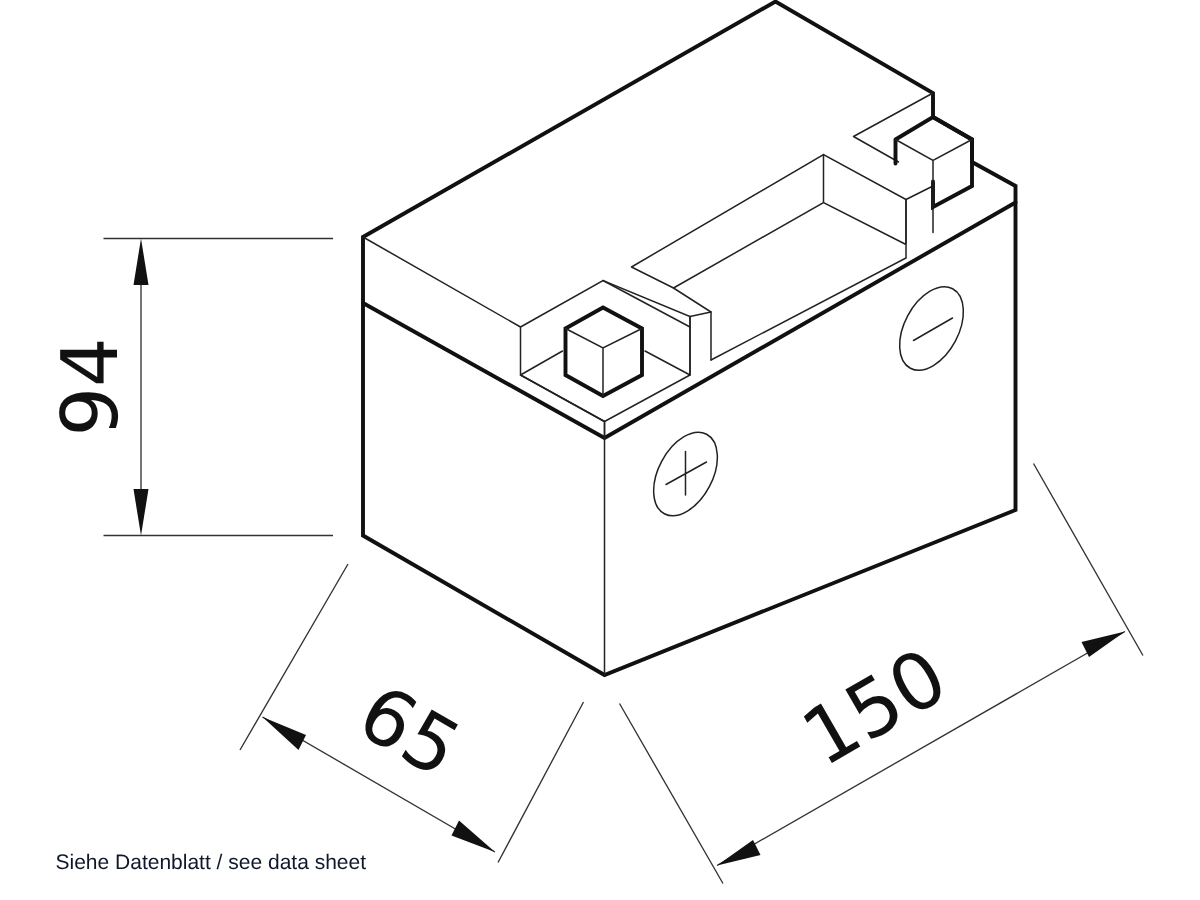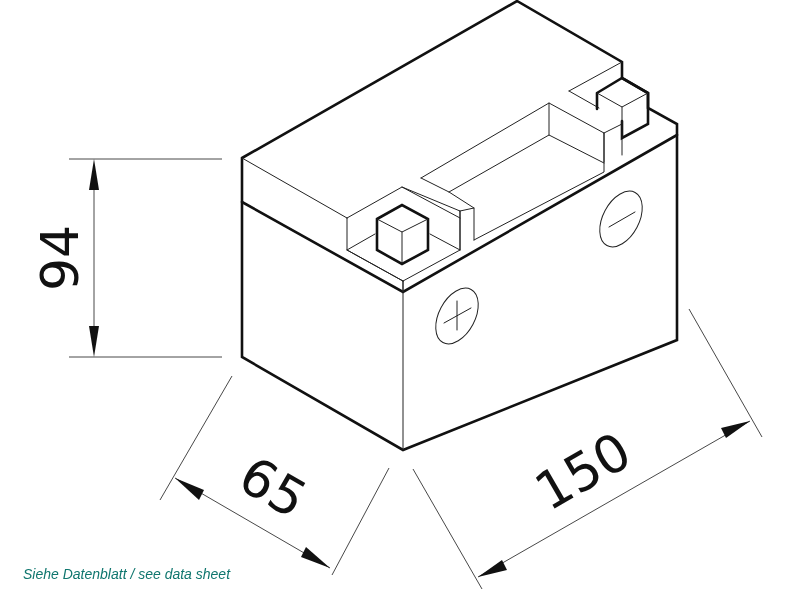--- a/index.html
+++ b/index.html
@@ -3,21 +3,21 @@
 <meta charset="utf-8">
 <style>
   html, body { margin: 0; padding: 0; background: #ffffff; }
   body { width: 800px; height: 600px; position: relative; overflow: hidden; font-family: "Liberation Sans", sans-serif; }
   #drawing { position: absolute; left: 0; top: 0; width: 800px; height: 600px; }
   .thick { stroke: #111; stroke-width: 2.6; fill: none; stroke-linejoin: miter; stroke-linecap: round; }
   .thin  { stroke: #222; stroke-width: 1; fill: none; stroke-linecap: round; }
   .dim   { stroke: #333; stroke-width: 0.9; fill: none; }
   .arrow { fill: #111; stroke: none; }
   .dimtext { font-family: "DejaVu Sans", sans-serif; font-size: 52px; fill: #111; font-weight: normal; }
-  #caption { position: absolute; left: 23px; top: 566px; font-size: 14px; color: #0f766e; font-style: italic; }
+  #caption { position: absolute; left: 37px; top: 566px; font-size: 14px; color: #0f172a; }
 </style>
 </head>
 <body>
 
 <svg id="drawing" viewBox="0 0 800 600" xmlns="http://www.w3.org/2000/svg">
 
   <g>
 
     <path class="thick" d="M242,158 L517,1 L622,62 L622,78 L648,93 L648,108 L677,124 L677,340 L403,450 L242,357 Z"></path>
 

